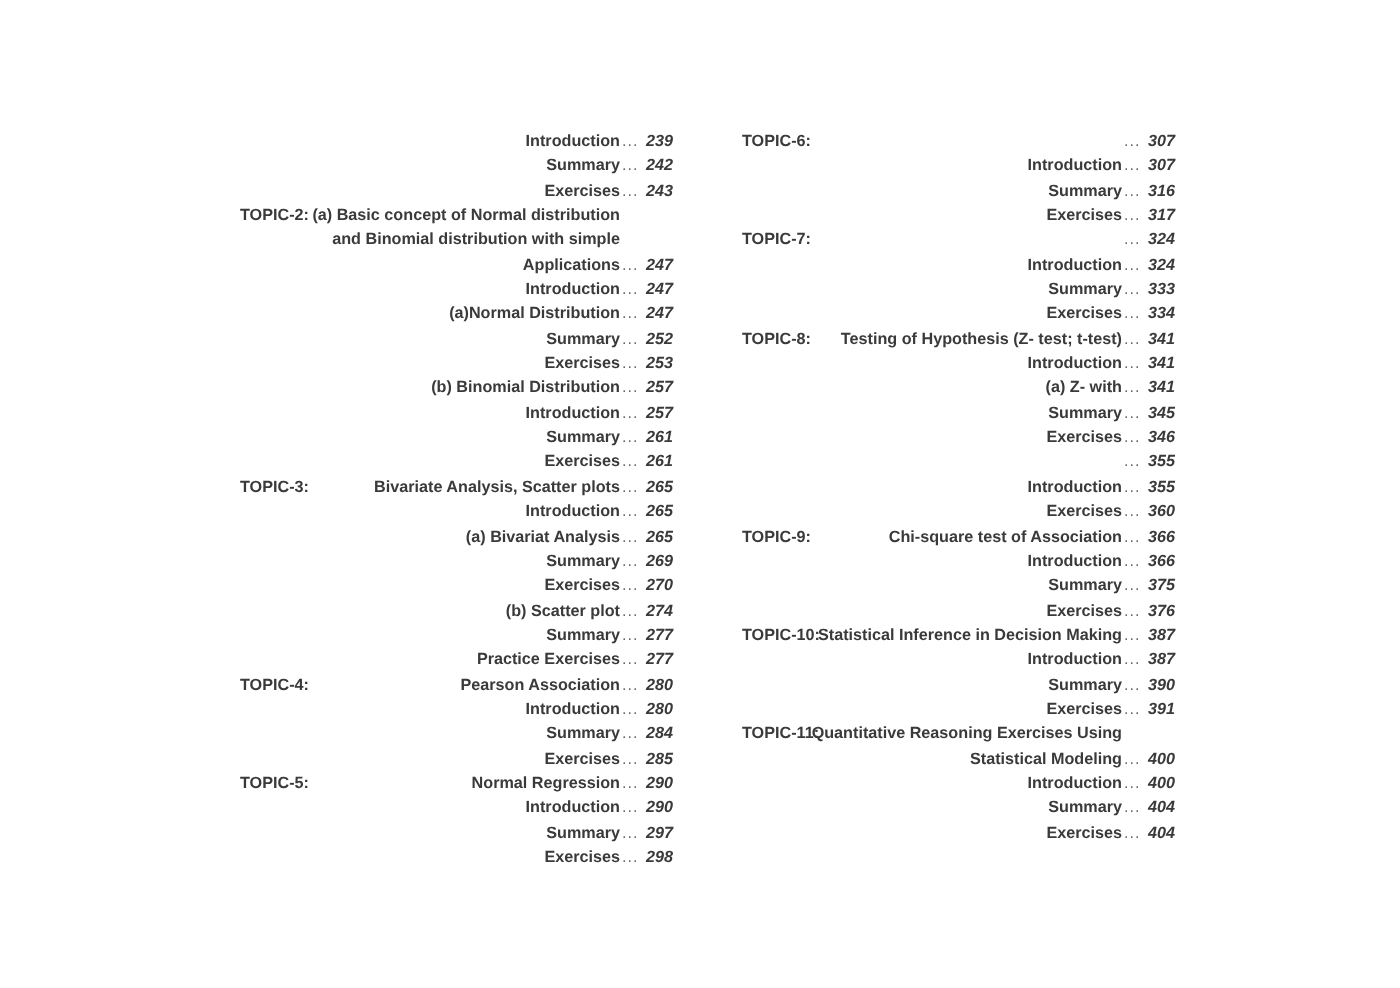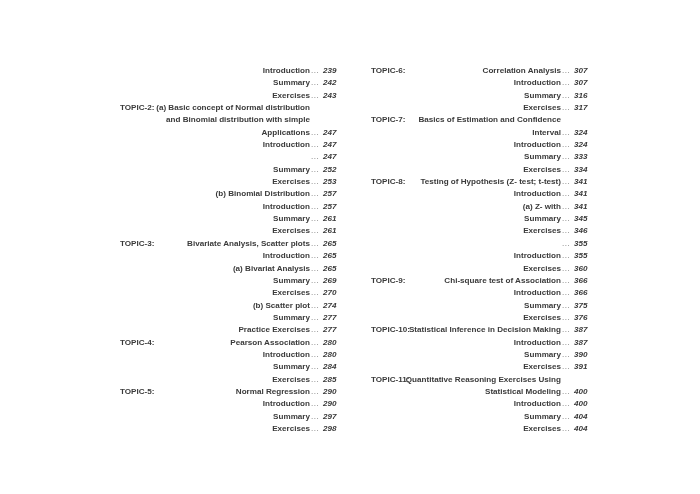--- a/index.html
+++ b/index.html
@@ -51,20 +51,23 @@
       <span class="page">247</span>
     </div>
     <div class="row">
       <span class="title">
         <span class="line">Introduction</span>
       </span>
       <span class="dots">...</span>
       <span class="page">247</span>
     </div>
     <div class="row">
+      <span class="title">
+        <span class="line">(a)Normal Distribution</span>
+      </span>
       <span class="dots">...</span>
       <span class="page">247</span>
     </div>
     <div class="row">
       <span class="title">
         <span class="line">Summary</span>
       </span>
       <span class="dots">...</span>
       <span class="page">252</span>
     </div>
@@ -215,23 +218,20 @@
       <span class="title">
         <span class="line">Exercises</span>
       </span>
       <span class="dots">...</span>
       <span class="page">298</span>
     </div>
   </div>
 <div id="col-right" class="col">
     <div class="row">
       <span class="topic">TOPIC-6:</span>
-      <span class="title">
-        <span class="line">Correlation Analysis</span>
-      </span>
       <span class="dots">...</span>
       <span class="page">307</span>
     </div>
     <div class="row">
       <span class="title">
         <span class="line">Introduction</span>
       </span>
       <span class="dots">...</span>
       <span class="page">307</span>
     </div>
@@ -244,24 +244,20 @@
     </div>
     <div class="row">
       <span class="title">
         <span class="line">Exercises</span>
       </span>
       <span class="dots">...</span>
       <span class="page">317</span>
     </div>
     <div class="row">
       <span class="topic">TOPIC-7:</span>
-      <span class="title">
-        <span class="line">Basics of Estimation and Confidence</span>
-        <span class="line">Interval</span>
-      </span>
       <span class="dots">...</span>
       <span class="page">324</span>
     </div>
     <div class="row">
       <span class="title">
         <span class="line">Introduction</span>
       </span>
       <span class="dots">...</span>
       <span class="page">324</span>
     </div>

